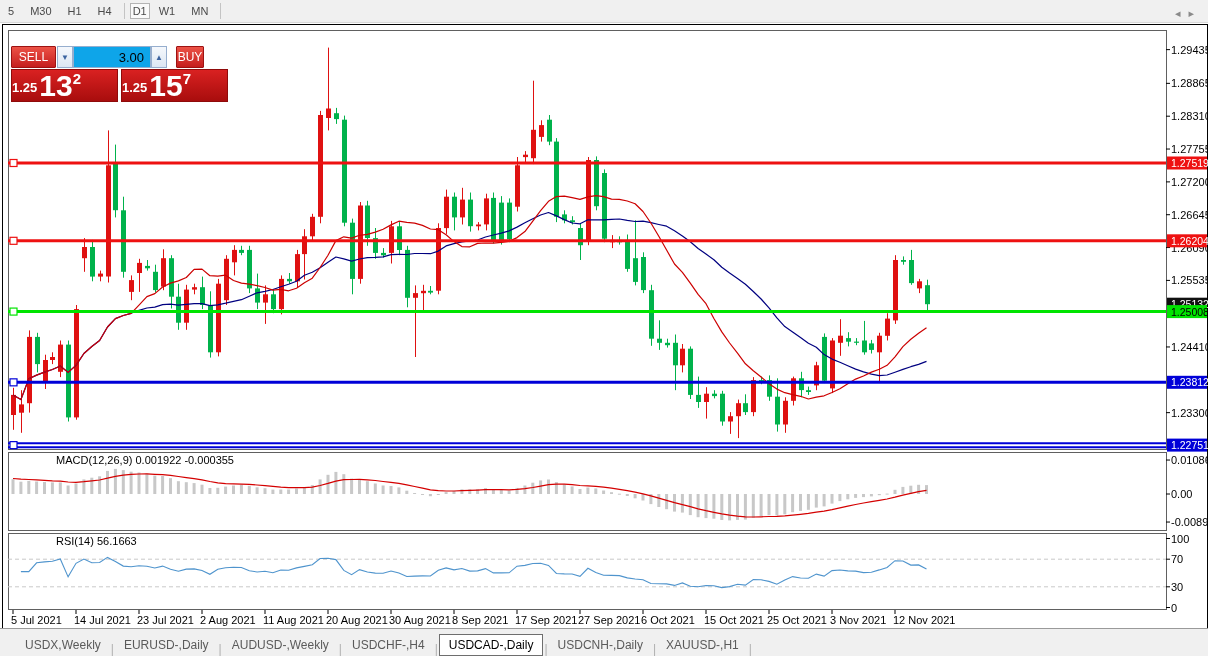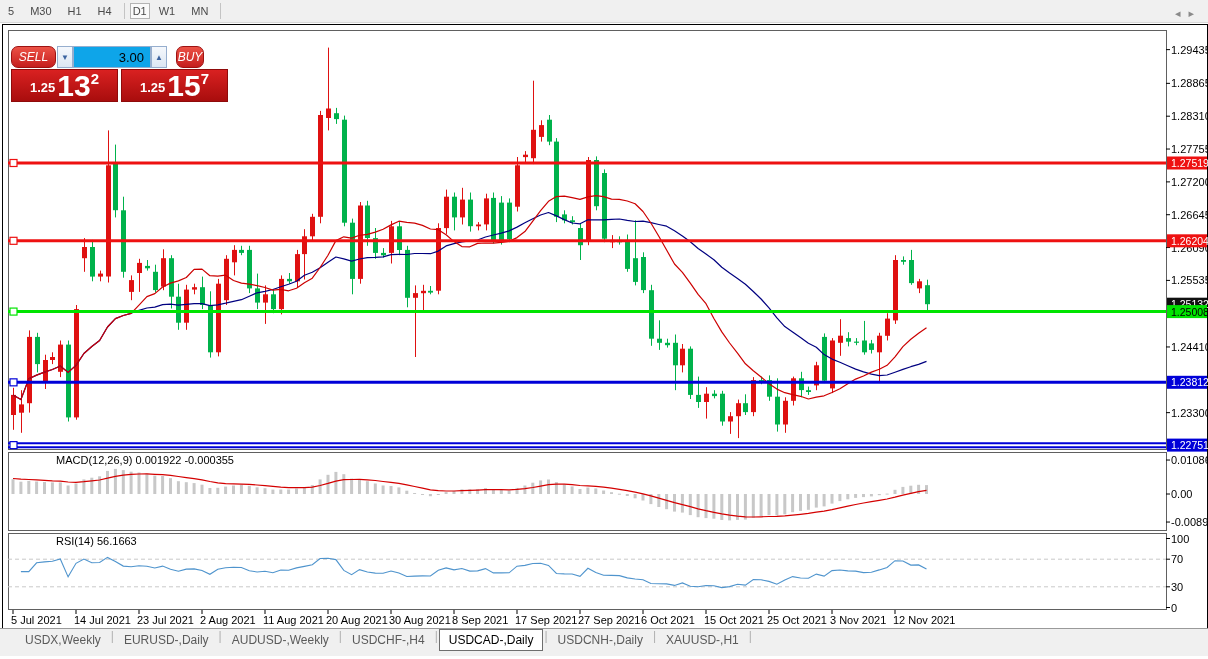--- a/index.html
+++ b/index.html
@@ -12,36 +12,36 @@
   .tf-item.active{background:#fafafa;border:1px solid #b4b4b4;padding:1px 2px;}
   .tf-sep{width:1px;height:16px;background:#c4c4c4;margin:0 4px;}
   
   #chartwin{position:absolute;left:2px;top:24px;width:1204px;height:607px;background:#fff;border:1px solid #000;}
   #chartsvg{position:absolute;left:0;top:24px;}
   
   #symline{position:absolute;left:13px;top:31px;font-size:12px;color:#000;white-space:nowrap;}
   #symline .tri{font-size:8px;margin-right:5px;position:relative;top:-1px;}
   
   .tp{position:absolute;box-sizing:border-box;}
-  .tp-btn{background:linear-gradient(#ec5246,#c51e1e);border:1px solid #9d1212;border-radius:7px;
-    color:#fff;font-size:12px;display:flex;align-items:center;justify-content:center;font-style:italic;}
+  .tp-btn{background:linear-gradient(#ec5246,#c51e1e);border:1px solid #9d1212;border-radius:1px;
+    color:#fff;font-size:12px;display:flex;align-items:center;justify-content:center;}
   .tp-spin{background:linear-gradient(#f5f8fc,#dce6f2);border:1px solid #96aece;color:#3c64a0;
     font-size:8px;display:flex;align-items:center;justify-content:center;}
   .tp-field{background:#0ea5e9;border:1px solid #96aece;font-size:13px;color:#000;text-align:right;
     display:flex;align-items:center;justify-content:flex-end;padding-right:6px;}
   .tp-price{background:linear-gradient(#d92121,#a80d0d);border:1px solid #8f0a0a;color:#fff;
-    display:flex;align-items:flex-end;justify-content:center;padding-bottom:2px;}
+    display:flex;align-items:flex-end;justify-content:flex-start;padding-bottom:2px;}
   .tp-price .pre{font-size:13px;font-weight:bold;margin-right:2px;margin-bottom:4px;}
   .tp-price .big{font-size:30px;font-weight:bold;line-height:26px;}
   .tp-price .sup{font-size:15px;font-weight:bold;align-self:flex-start;margin-top:0px;}
   
   .ind-label{position:absolute;font-size:11px;color:#000;white-space:nowrap;padding-left:44px;}
   
   #tabbar{position:absolute;left:0;top:628px;width:1208px;height:27px;background:#f0f0f0;
-    border-top:1px solid #9a9a9a;display:flex;align-items:flex-start;font-size:12px;color:#5a5a5a;}
+    border-top:1px solid #9a9a9a;display:flex;align-items:flex-end;font-size:12px;color:#5a5a5a;}
   .tab{padding:4px 9px;white-space:nowrap;cursor:default;}
   .tab.active{background:#fff;border:1px solid #6e6e6e;color:#000;padding:3px 9px;}
   .tab-sep{color:#b0b0b0;margin:0 1px;}
   #tab-arrows{position:absolute;right:6px;top:7px;color:#8a8a8a;font-size:11px;letter-spacing:8px;}
 </style>
 </head>
 <body>
 
 <div id="stage">
 

